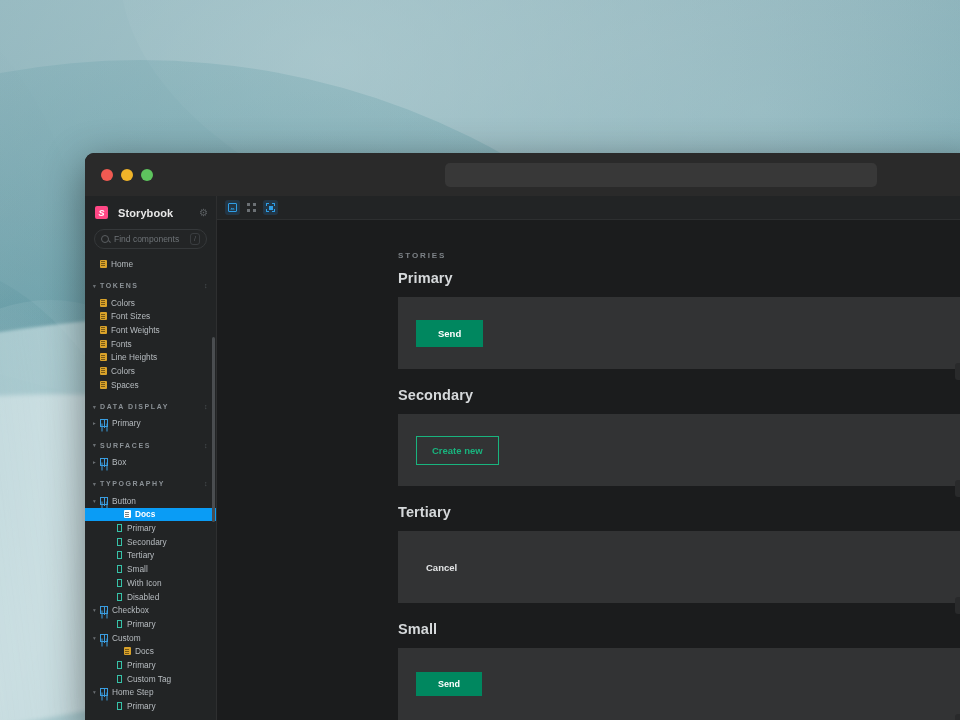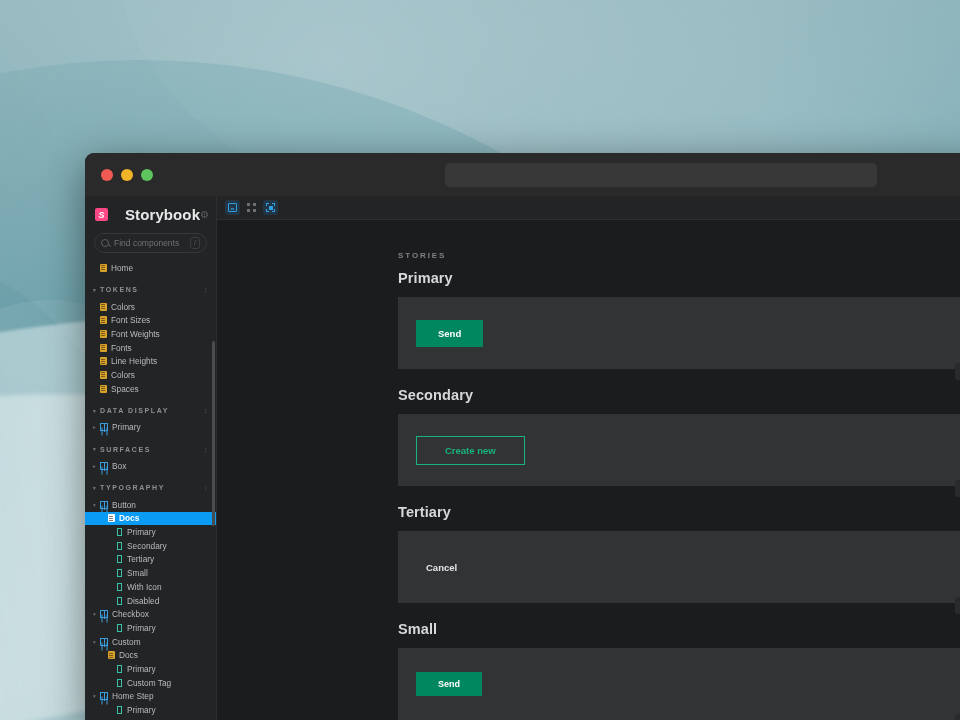--- a/index.html
+++ b/index.html
@@ -136,23 +136,23 @@
     border-radius: 2px;
     color: #fff;
     font-size: 9px;
     font-weight: bold;
     display: flex; align-items: center; justify-content: center;
     font-style: italic;
     flex: none;
   }
   .sb-title {
     color: #e8e8e8;
-    font-size: 15px;
-    font-weight: bold;
-    margin-left: 17px;
+    font-size: 11px;
+    font-weight: bold;
+    margin-left: 10px;
     letter-spacing: 0.1px;
   }
   .sb-gear {
     margin-left: auto;
     color: #5c6063;
     font-size: 10px;
     line-height: 1;
   }
   .sb-search {
     margin: 4px 9px 8px 9px;
@@ -290,21 +290,21 @@
   }
   .ico-story::after {
     content:'';
     position:absolute;
     left:0.5px; bottom:0.5px;
     border-left: 1.5px solid transparent;
     border-right: 1.5px solid transparent;
     border-bottom: 2px solid #222425;
   }
   .ind-1 { padding-left: 8px; }
-  .ind-2 { padding-left: 16px; }
+  .ind-2 { padding-left: 32px; }
   .ind-3 { padding-left: 24px; }
 
   
   #main {
     flex: 1;
     display: flex;
     flex-direction: column;
     background: #1b1c1d;
     min-width: 0;
   }
@@ -421,21 +421,21 @@
   }
   .btn-primary {
     background: #00875f;
     color: #ffffff;
     padding: 8px 22px;
   }
   .btn-secondary {
     background: transparent;
     color: #19b47e;
     border: 1px solid #19b47e;
-    padding: 8px 28px;
+    padding: 8px 15px;
   }
   .btn-tertiary {
     background: transparent;
     color: #e3e5e6;
     padding: 8px 10px;
   }
   .btn-small {
     background: #00875f;
     color: #ffffff;
     padding: 7px 22px;

